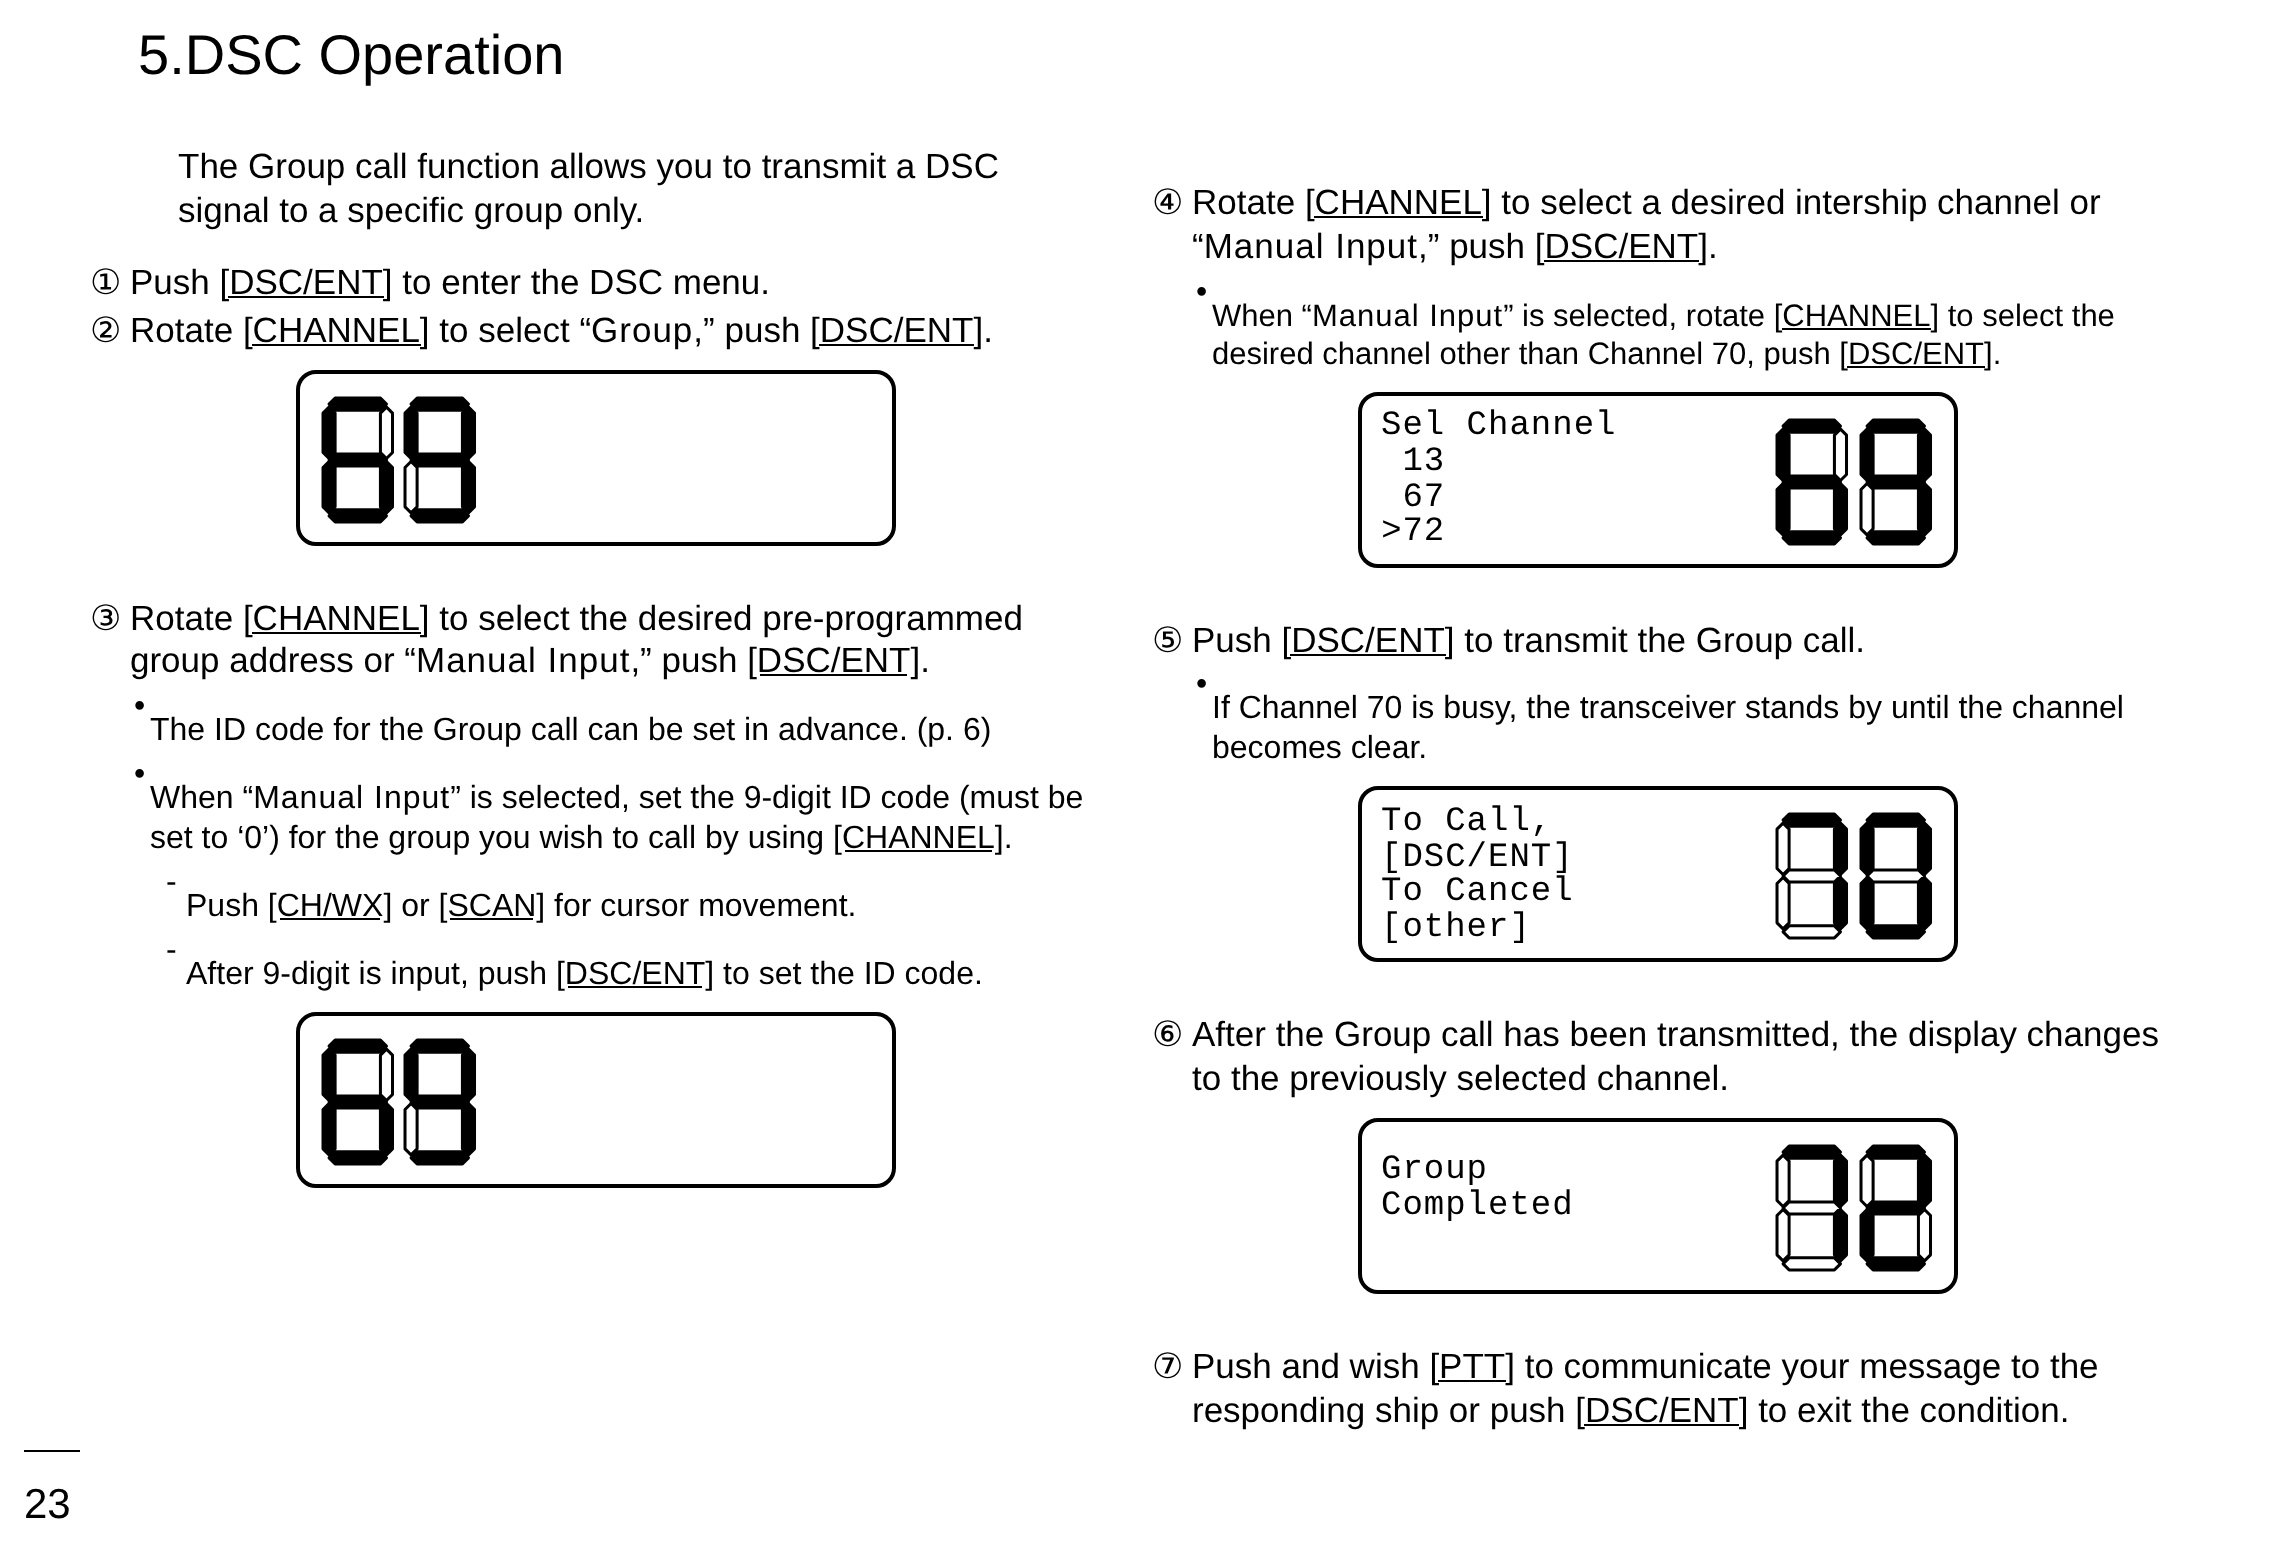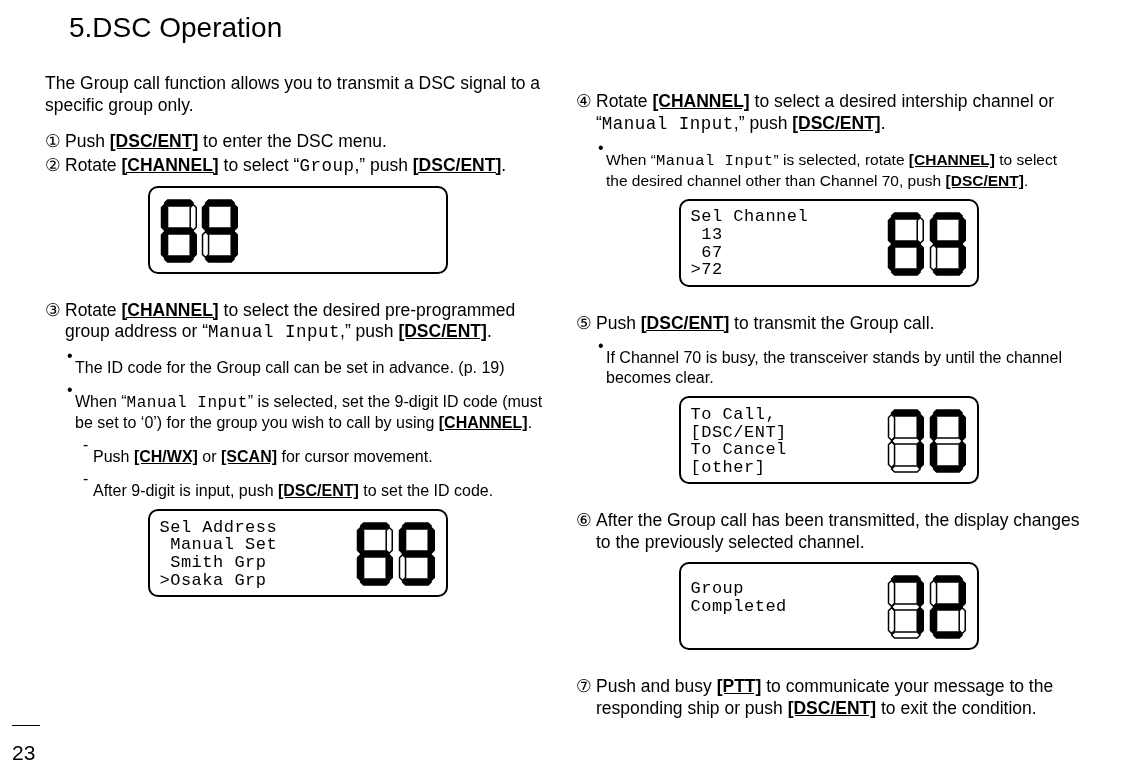--- a/index.html
+++ b/index.html
@@ -26,26 +26,26 @@
     margin-bottom: 2px;
   }
   .columns {
     display: flex;
     gap: 26px;
   }
   .col {
     width: 505px;
   }
   .key {
-    font-weight: bold;
+    font-weight: normal;
     text-decoration: underline;
     text-underline-offset: 1px;
   }
   .monoq {
-    font-family: Liberation Mono, monospace;
+    font-family: Liberation Sans, sans-serif;
     letter-spacing: 0.5px;
   }
   .step {
     display: flex;
     margin-top: 10px;
   }
   .step .num {
     flex: 0 0 20px;
   }
   .step .body { flex: 1; }
@@ -95,21 +95,21 @@
   }
   .pagenum {
     position: absolute;
     left: 12px;
     bottom: 10px;
     font-size: 21px;
     border-top: 1.5px solid #000;
     padding-top: 14px;
     width: 28px;
   }
-  p.intro { margin-bottom: 14px; }
+  p.intro { margin-bottom: 14px; margin-left: 44px; }
 </style>
 </head>
 <body>
 
 <div class="chapter-title">5.DSC Operation</div>
 
 <div class="columns">
 
   <div class="col">
     <p class="intro">The Group call function allows you to transmit a DSC signal to a specific group only.</p>
@@ -151,21 +151,21 @@
         </div>
     </div>
 
     <div class="step">
       <span class="num">③</span>
       <span class="body">
         <span>Rotate </span><span class="key">[CHANNEL]</span><span> to select the desired pre-programmed group address or “</span><span class="monoq">Manual Input</span><span>,” push </span><span class="key">[DSC/ENT]</span><span>.</span>
 
         <div class="bullet">
           <span class="dot">•</span>
-          <span class="body">The ID code for the Group call can be set in advance. (p. 19)</span>
+          <span class="body">The ID code for the Group call can be set in advance. (p. 6)</span>
         </div>
         <div class="bullet">
           <span class="dot">•</span>
           <span class="body">
             <span>When “</span><span class="monoq">Manual Input</span><span>” is selected, set the 9-digit ID code (must be set to ‘0’) for the group you wish to call by using </span><span class="key">[CHANNEL]</span><span>.</span>
             <div class="dash">
               <span class="d">-</span>
               <span class="body">
                 <span>Push </span><span class="key">[CH/WX]</span><span> or </span><span class="key">[SCAN]</span><span> for cursor movement.</span>
               </span>
@@ -175,24 +175,20 @@
               <span class="body">
                 <span>After 9-digit is input, push </span><span class="key">[DSC/ENT]</span><span> to set the ID code.</span>
               </span>
             </div>
           </span>
         </div>
       </span>
     </div>
 
     <div class="lcd">
-      <div class="text">Sel Address
- Manual Set
- Smith Grp
-˃Osaka Grp</div>
       <div class="digits">
           <svg viewBox="0 0 50 90">
     <polygon points="10,4 40,4 44,8 40,12 10,12 6,8" fill="#000" stroke="#000" stroke-width="2" stroke-linejoin="round"></polygon>
     <polygon points="44,10 48,14 48,40 44,44 40,40 40,14" fill="none" stroke="#000" stroke-width="2" stroke-linejoin="round"></polygon>
     <polygon points="44,46 48,50 48,76 44,80 40,76 40,50" fill="#000" stroke="#000" stroke-width="2" stroke-linejoin="round"></polygon>
     <polygon points="10,78 40,78 44,82 40,86 10,86 6,82" fill="#000" stroke="#000" stroke-width="2" stroke-linejoin="round"></polygon>
     <polygon points="6,46 10,50 10,76 6,80 2,76 2,50" fill="#000" stroke="#000" stroke-width="2" stroke-linejoin="round"></polygon>
     <polygon points="6,10 10,14 10,40 6,44 2,40 2,14" fill="#000" stroke="#000" stroke-width="2" stroke-linejoin="round"></polygon>
     <polygon points="10,41 40,41 44,45 40,49 10,49 6,45" fill="#000" stroke="#000" stroke-width="2" stroke-linejoin="round"></polygon>
   </svg>
@@ -317,20 +313,20 @@
     <polygon points="6,46 10,50 10,76 6,80 2,76 2,50" fill="#000" stroke="#000" stroke-width="2" stroke-linejoin="round"></polygon>
     <polygon points="6,10 10,14 10,40 6,44 2,40 2,14" fill="none" stroke="#000" stroke-width="2" stroke-linejoin="round"></polygon>
     <polygon points="10,41 40,41 44,45 40,49 10,49 6,45" fill="#000" stroke="#000" stroke-width="2" stroke-linejoin="round"></polygon>
   </svg>
         </div>
     </div>
 
     <div class="step">
       <span class="num">⑦</span>
       <span class="body">
-        <span>Push and busy </span><span class="key">[PTT]</span><span> to communicate your message to the responding ship or push </span><span class="key">[DSC/ENT]</span><span> to exit the condition.</span>
+        <span>Push and wish </span><span class="key">[PTT]</span><span> to communicate your message to the responding ship or push </span><span class="key">[DSC/ENT]</span><span> to exit the condition.</span>
       </span>
     </div>
 
   </div>
 </div>
 
 <div class="pagenum">23</div>
 
 </body></html>

